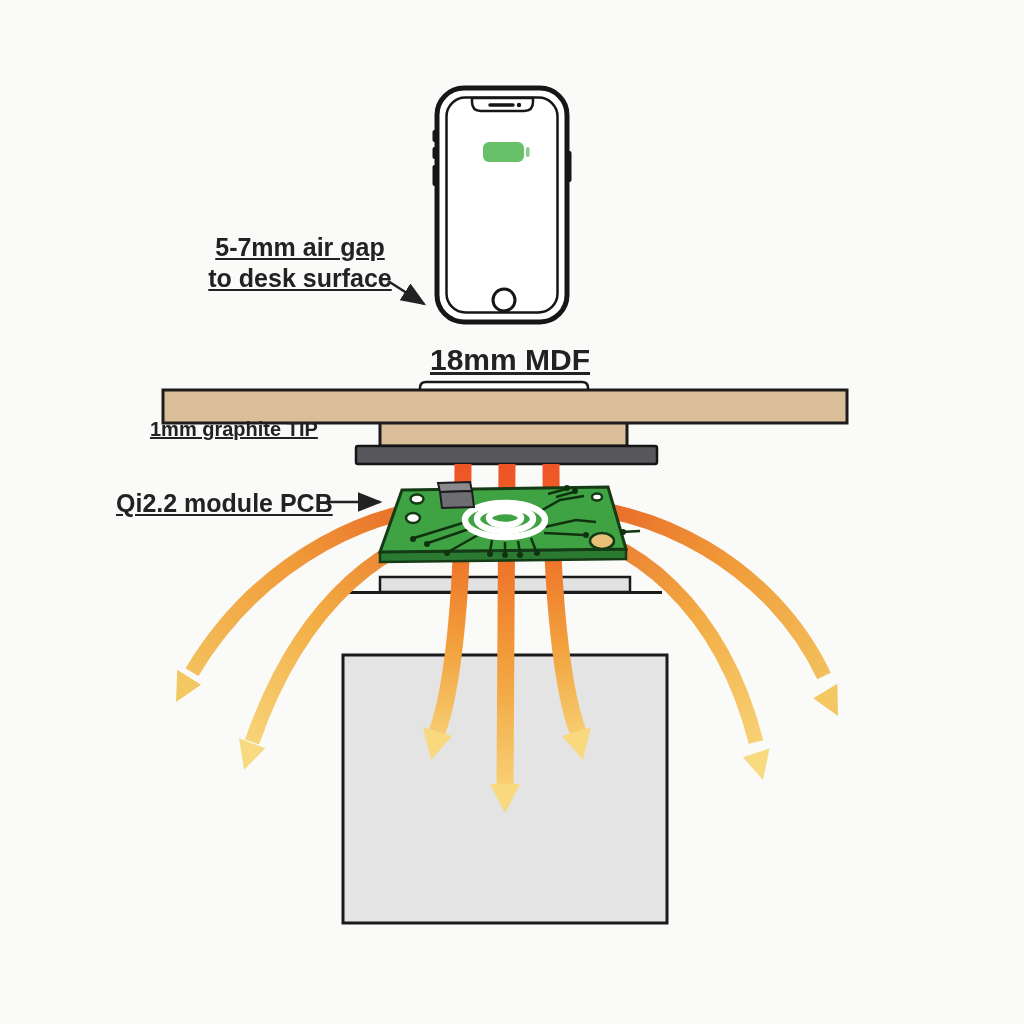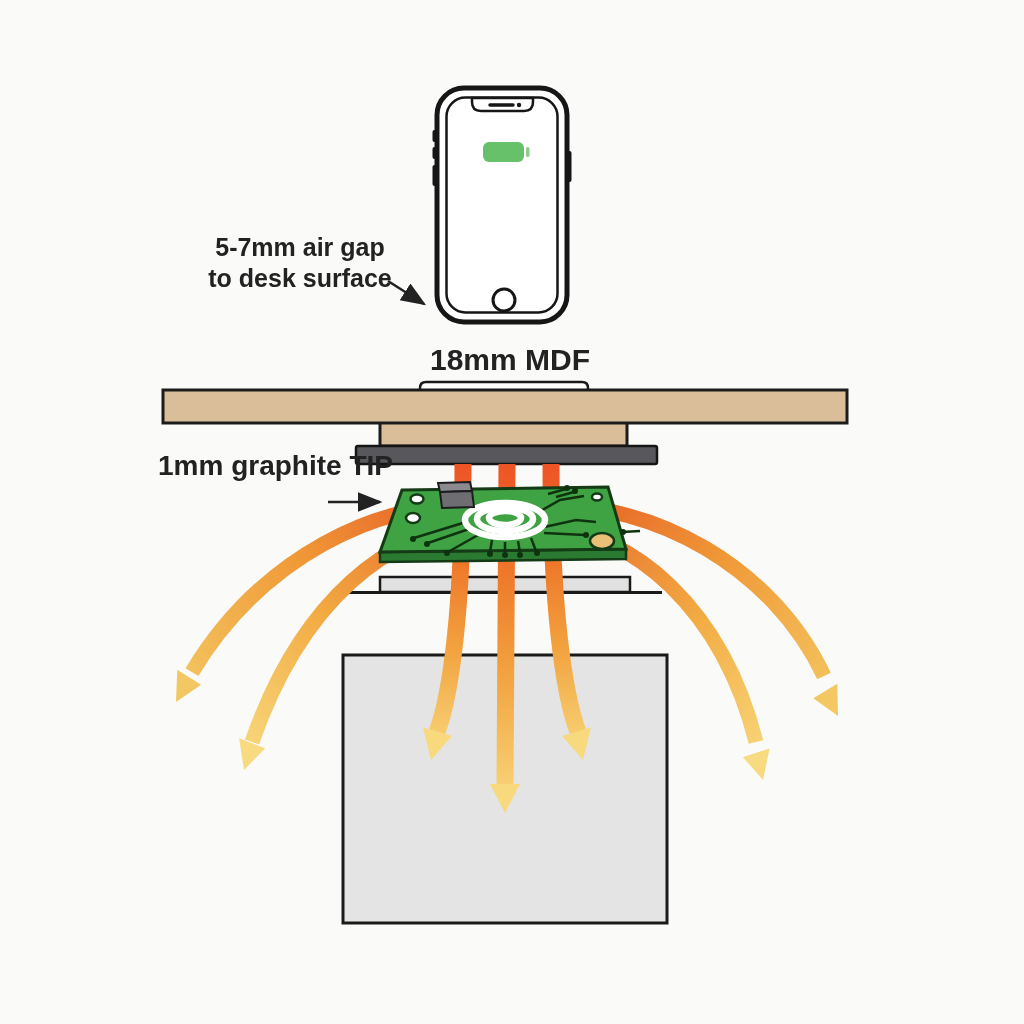--- a/index.html
+++ b/index.html
@@ -6,24 +6,25 @@
   body{font-family:"Liberation Sans", sans-serif;}
   .stage{
     position:relative;width:1024px;height:1024px;overflow:hidden;
     background:#fafaf9;
   }
   .stage svg{position:absolute;left:0;top:0;}
   .label{
     position:absolute;color:#222;font-weight:600;
     font-family:"Liberation Sans", sans-serif;
     white-space:nowrap;
+    text-decoration:underline;
   }
   .label-airgap-phone{left:200px;top:232px;width:200px;font-size:25px;line-height:31px;text-align:center;white-space:normal;}
   .label-mdf{left:430px;top:343px;font-size:30px;}
-  .label-graphite{left:150px;top:450px;font-size:28px;margin-left:8px;}
+  .label-graphite{left:150px;top:418px;font-size:20px;}
   .label-pcb{left:116px;top:489px;font-size:25px;}
   .label-airgap-bottom{left:343px;top:612px;width:324px;font-size:24px;text-align:center;}
 </style>
 </head>
 <body>
 
 <div class="stage">
 
   <svg width="1024" height="1024" viewBox="0 0 1024 1024">
     <defs>
@@ -186,14 +187,15 @@
     <line x1="388" y1="281" x2="424" y2="304" stroke="#222" stroke-width="2.5" marker-end="url(#mArrow)"></line>
     <line x1="328" y1="502" x2="380" y2="502" stroke="#222" stroke-width="2.5" marker-end="url(#mArrow)"></line>
   </svg>
 
   <div class="label label-airgap-phone">
     <div>5-7mm air gap</div>
     <div>to desk surface</div>
   </div>
   <div class="label label-mdf">18mm MDF</div>
   <div class="label label-graphite">1mm graphite TIP</div>
+  <div class="label label-pcb">Qi2.2 module PCB</div>
 
 </div>
 
 </body></html>

